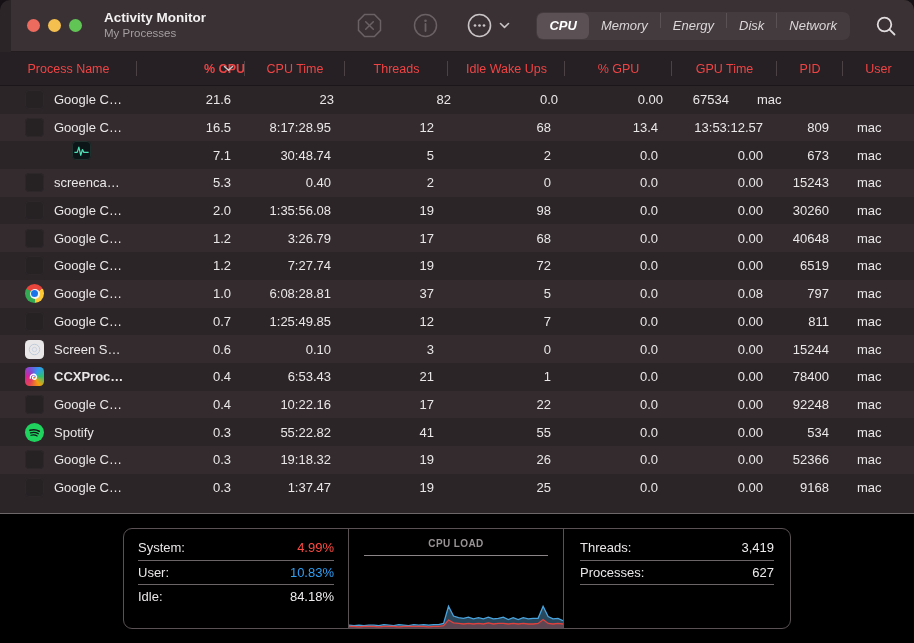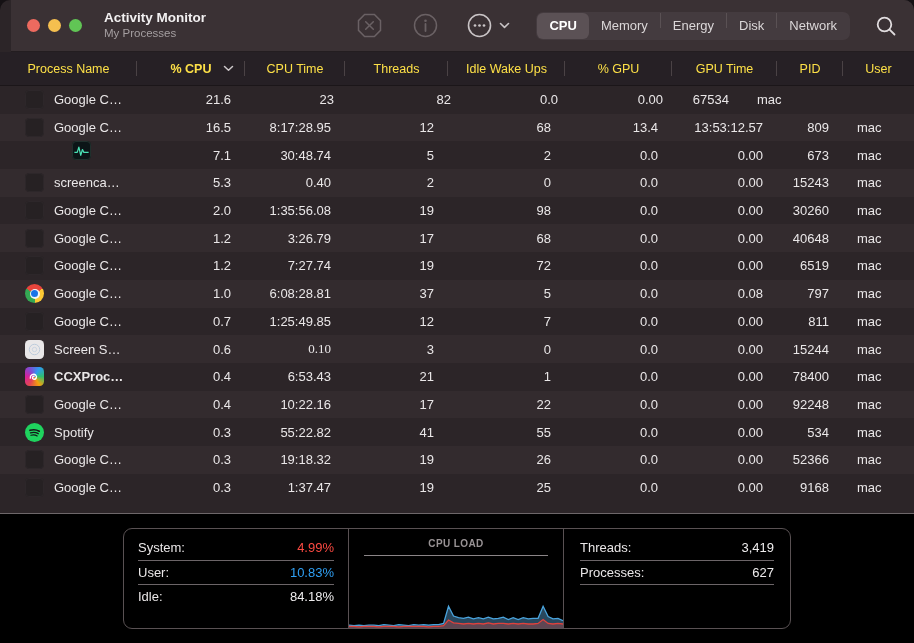--- a/index.html
+++ b/index.html
@@ -16,31 +16,31 @@
   .tl.red{background:#ed6a5f}.tl.yellow{background:#f5bf4f}.tl.green{background:#61c555}
   .titleblock{line-height:1.2;}
   .title{font-size:13.5px;font-weight:bold;color:#f2f0f1;}
   .subtitle{font-size:11.5px;color:#a59fa1;margin-top:1px;}
   .tb-actions{margin-left:auto;display:flex;align-items:center;}
   .tbtn{background:none;border:none;padding:0;display:flex;align-items:center;cursor:default;}
   .tbtn.stop{margin-right:29px;}
   .tbtn.info{margin-right:27px;}
   .more-group{display:flex;align-items:center;gap:6px;margin-right:26px;}
   .segmented{display:flex;align-items:flex-start;background:#443b3f;border-radius:7px;padding:1px;
-             height:28px;box-sizing:border-box;margin-right:24px;}
+             height:28px;box-sizing:border-box;margin-right:24px;font-style:italic;}
   .seg{padding:0 12px;height:26px;display:flex;align-items:center;font-size:13px;color:#dbd7d8;
        border-radius:6px;white-space:nowrap;}
   .seg.sel{background:#5b5155;color:#ffffff;font-weight:bold;}
   .segdiv{width:1px;height:15px;background:#5a5154;flex:none;}
 
   
   .thead{height:33px;flex:none;background:#262025;display:flex;align-items:center;
          border-bottom:1px solid #1b1619;}
   .hcell{position:relative;height:100%;display:flex;align-items:center;justify-content:center;
-         font-size:12.5px;color:#fde047;box-sizing:border-box;}
+         font-size:12.5px;color:#ef4444;box-sizing:border-box;}
   .hcell .colsep{position:absolute;right:0;top:9px;height:15px;width:1px;background:#4a4245;}
   .hcell.sorted .hlabel{font-weight:bold;}
   .sortchev{position:absolute;right:11px;top:13px;}
 
   
   .tbody{height:427px;flex:none;background:#2c2528;overflow:hidden;}
   .trow{display:flex;height:27.7px;align-items:center;font-size:13px;color:#eae7e8;}
   .trow.dk{background:#2c2528}.trow.lt{background:#332b2e}
   .cell{height:100%;display:flex;align-items:center;box-sizing:border-box;white-space:nowrap;overflow:hidden;}
   .cell.right{justify-content:flex-end;padding-right:14px;}
@@ -137,21 +137,21 @@
         </svg>
       </button>
     </div>
   </div>
 
   <div class="thead" id="thead">
       <div class="hcell" style="width: 137px;">
         <span class="hlabel">Process Name</span>
         <span class="colsep"></span>
       </div>
-      <div class="hcell sorted" style="width: 108px;">
+      <div class="hcell sorted" style="width: 108px; justify-content: flex-end;">
         <span class="hlabel">% CPU</span>
         <svg class="sortchev" width="11" height="7" viewBox="0 0 11 7">
           <path d="M1.5 1.5 L5.5 5.3 L9.5 1.5" fill="none" stroke="#cdc8ca" stroke-width="1.5" stroke-linecap="round" stroke-linejoin="round"></path>
         </svg>
         <span class="colsep"></span>
       </div>
       <div class="hcell" style="width: 100px;">
         <span class="hlabel">CPU Time</span>
         <span class="colsep"></span>
       </div>
@@ -314,21 +314,21 @@
         <div class="cell left c-name" style="width: 137px;">
           <span class="proc-icon screen-sharing">
             <svg viewBox="0 0 20 20">
               <circle cx="10" cy="10" r="5.5" fill="none" stroke="#b9c9da" stroke-width="1"></circle>
               <circle cx="10" cy="10" r="2.3" fill="none" stroke="#c4d1df" stroke-width="0.9"></circle>
             </svg>
           </span>
           <span class="pname">Screen S…</span>
         </div>
         <div class="cell right c-cpu" style="width: 108px;">0.6</div>
-        <div class="cell right c-cpu_time" style="width: 100px; font-family: Liberation Serif, serif;">0.10</div>
+        <div class="cell right c-cpu_time" style="width: 100px;">0.10</div>
         <div class="cell right c-threads" style="width: 103px;">3</div>
         <div class="cell right c-idle_wake_ups" style="width: 117px;">0</div>
         <div class="cell right c-gpu" style="width: 107px;">0.0</div>
         <div class="cell right c-gpu_time" style="width: 105px;">0.00</div>
         <div class="cell right c-pid" style="width: 66px;">15244</div>
         <div class="cell left c-user" style="width: 71px;">mac</div>
       </div>
       <div class="trow dk">
         <div class="cell left c-name" style="width: 137px; font-weight: bold;">
           <span class="proc-icon adobe-cc">

